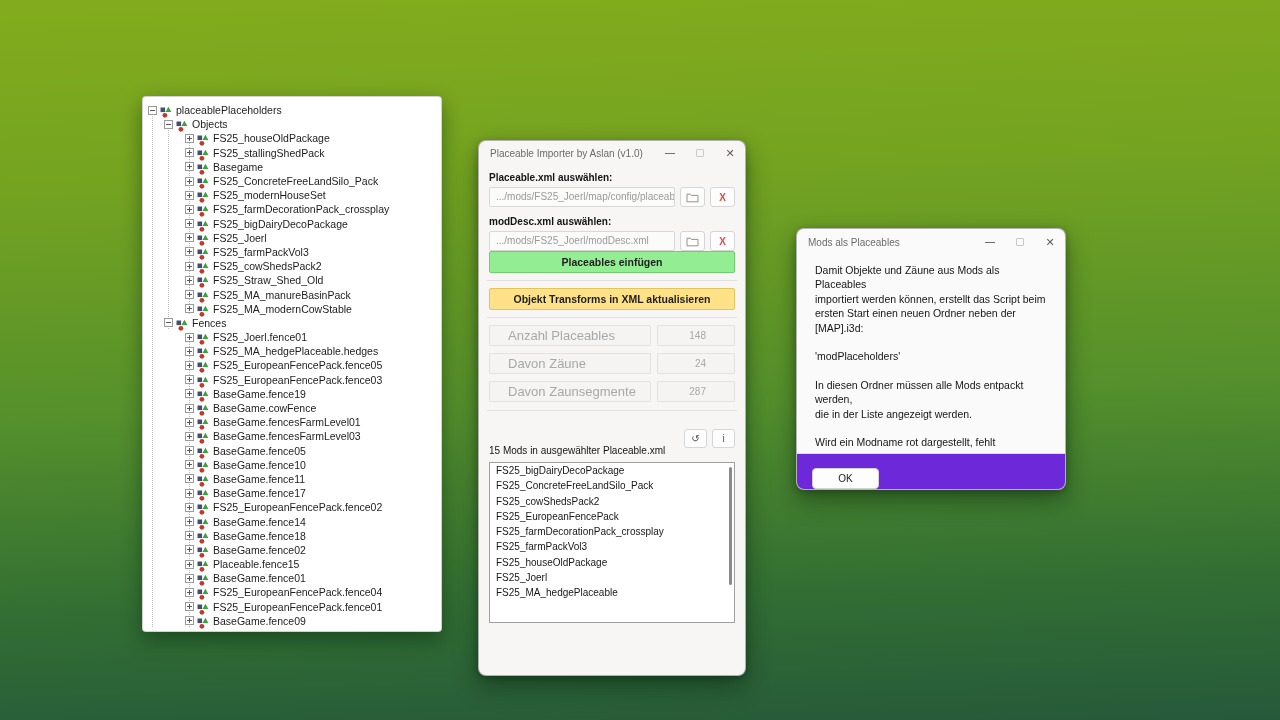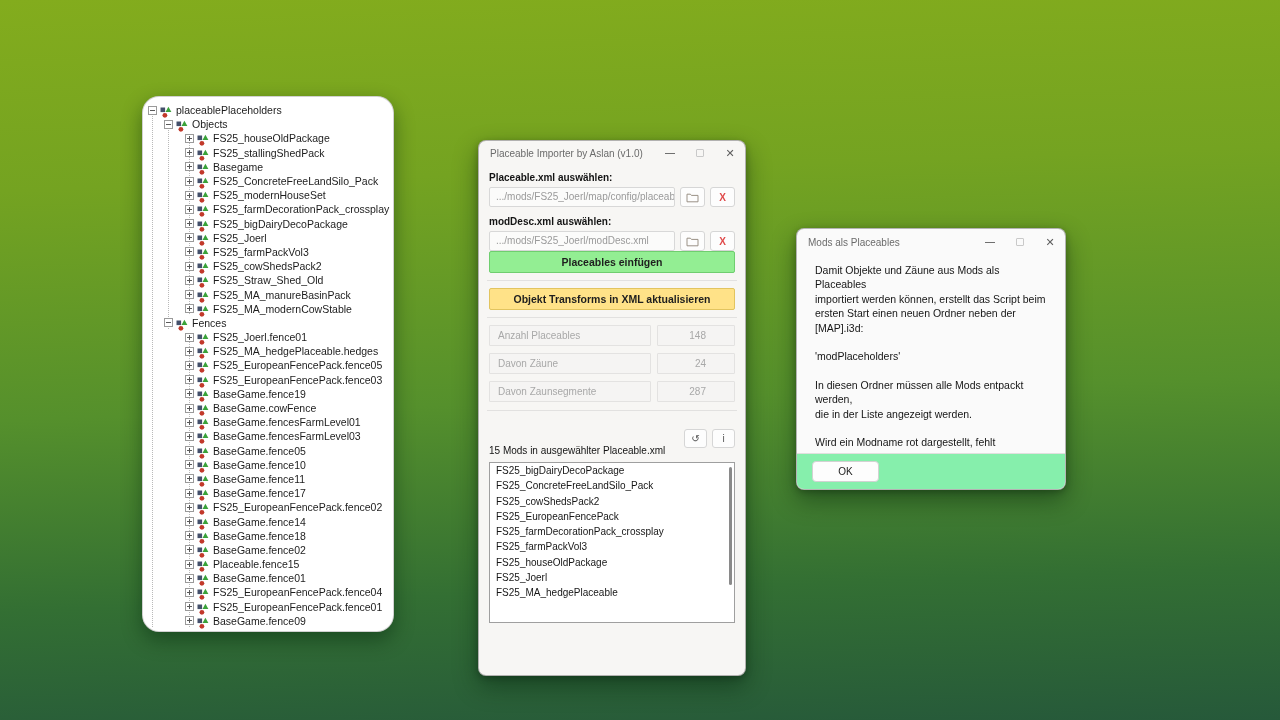--- a/index.html
+++ b/index.html
@@ -20,22 +20,22 @@
   .titlebar { height:24px; display:flex; align-items:center; }
   .title { flex:1; font-size:10px; color:#6b6b6b; padding-left:11px; white-space:nowrap; }
   .controls { display:flex; align-items:center; height:100%; }
   .ctl { width:30px; height:100%; display:flex; align-items:center; justify-content:center; cursor:default; }
   .ctl-min i { display:block; width:10px; height:1px; background:#6f6f6f; }
   .ctl-max i { display:block; width:8px; height:8px; border:1px solid #c9c9c9; border-radius:1px; }
   .ctl-close { font-size:11px; color:#5e5e5e; }
 
   
   #tree-panel {
-    position:absolute; left:142px; top:96px; width:252px; height:536px;
-    background:#ffffff; border-radius:17px; border:1px solid rgba(0,0,0,.18);
+    position:absolute; left:142px; top:96px; width:300px; height:536px;
+    background:#ffffff; border-radius:4px; border:1px solid rgba(0,0,0,.18);
     box-shadow:0 8px 20px rgba(0,35,10,.45);
     padding:6px 4px 4px 0; overflow:hidden;
   }
   #tree { position:relative; width:100%; height:100%; }
   .guide { position:absolute; width:1px;
     background-image:repeating-linear-gradient(to bottom,#b9b9b9 0 1px,transparent 1px 2px); }
   .tree-row { position:relative; display:flex; align-items:center; height:14.2px; white-space:nowrap; }
   .tree-row.lvl0 { padding-left:5px; }
   .tree-row.lvl1 { padding-left:21px; }
   .tree-row.lvl2 { padding-left:42px; }
@@ -66,21 +66,21 @@
   .big-btn {
     height:22px; border-radius:2px; font-size:10.5px; font-weight:bold; color:#1e1e1e;
     display:flex; align-items:center; justify-content:center; cursor:pointer;
   }
   .btn-green { background:#93ee93; border:1px solid #6fce6f; }
   .btn-yellow { background:#ffe288; border:1px solid #e2c45f; }
   .sep { height:1px; background:#e2e1e0; margin:7px -2px; }
   .stat-row { display:flex; gap:6px; margin-bottom:7px; }
   .stat-label {
     flex:1; height:21px; line-height:19px; border:1px solid #e3e2e1; background:#f5f4f3;
-    color:#a8a8a8; font-size:10px; padding-left:8px; border-radius:1px;
+    color:#a8a8a8; font-size:13px; padding-left:18px; border-radius:1px;
   }
   .stat-value {
     width:78px; height:21px; line-height:19px; border:1px solid #e3e2e1; background:#f5f4f3;
     color:#a8a8a8; font-size:10px; text-align:right; padding-right:28px; border-radius:1px;
   }
   .mods-header-row { display:flex; align-items:center; margin-top:3px; margin-bottom:6px; }
   .mods-header { flex:1; font-size:10px; color:#141414;margin-top:24px; }
   .icon-btn {
     width:23px; height:19px; background:#fdfdfd; border:1px solid #d6d6d6; border-radius:3px;
     display:flex; align-items:center; justify-content:center; font-size:10px; color:#555;
@@ -92,21 +92,21 @@
   .mod-item { height:15.3px; line-height:15.3px; font-size:10px; color:#161616; padding-left:6px; white-space:nowrap; }
   #mod-scroll-thumb { position:absolute; right:2px; top:4px; width:3px; height:118px; background:#8a8a8a; border-radius:2px; }
 
   
   #info-dialog { left:796px; top:228px; width:270px; height:262px; background:#fafafa; }
   #info-dialog .titlebar { height:26px; }
   #info-dialog .dlg-body { padding:8px 18px 0; }
   .dlg-par { font-size:10.5px; color:#151515; line-height:1.38; white-space:pre-line; margin-bottom:14px; }
   #info-dialog .footer {
     position:absolute; left:0; right:0; bottom:0; height:36px;
-    background:#86efac; border-top:1px solid #e0dfde; display:flex; align-items:center;
+    background:#6d28d9; border-top:1px solid #e0dfde; display:flex; align-items:flex-end;
   }
   .ok-btn {
     margin-left:15px; width:67px; height:21px; background:#fdfdfd; border:1px solid #d2d2d2;
     border-radius:4px; font-size:10px; color:#1a1a1a; display:flex; align-items:center;
     justify-content:center; cursor:pointer;
   }
 </style>
 </head>
 <body>
 

